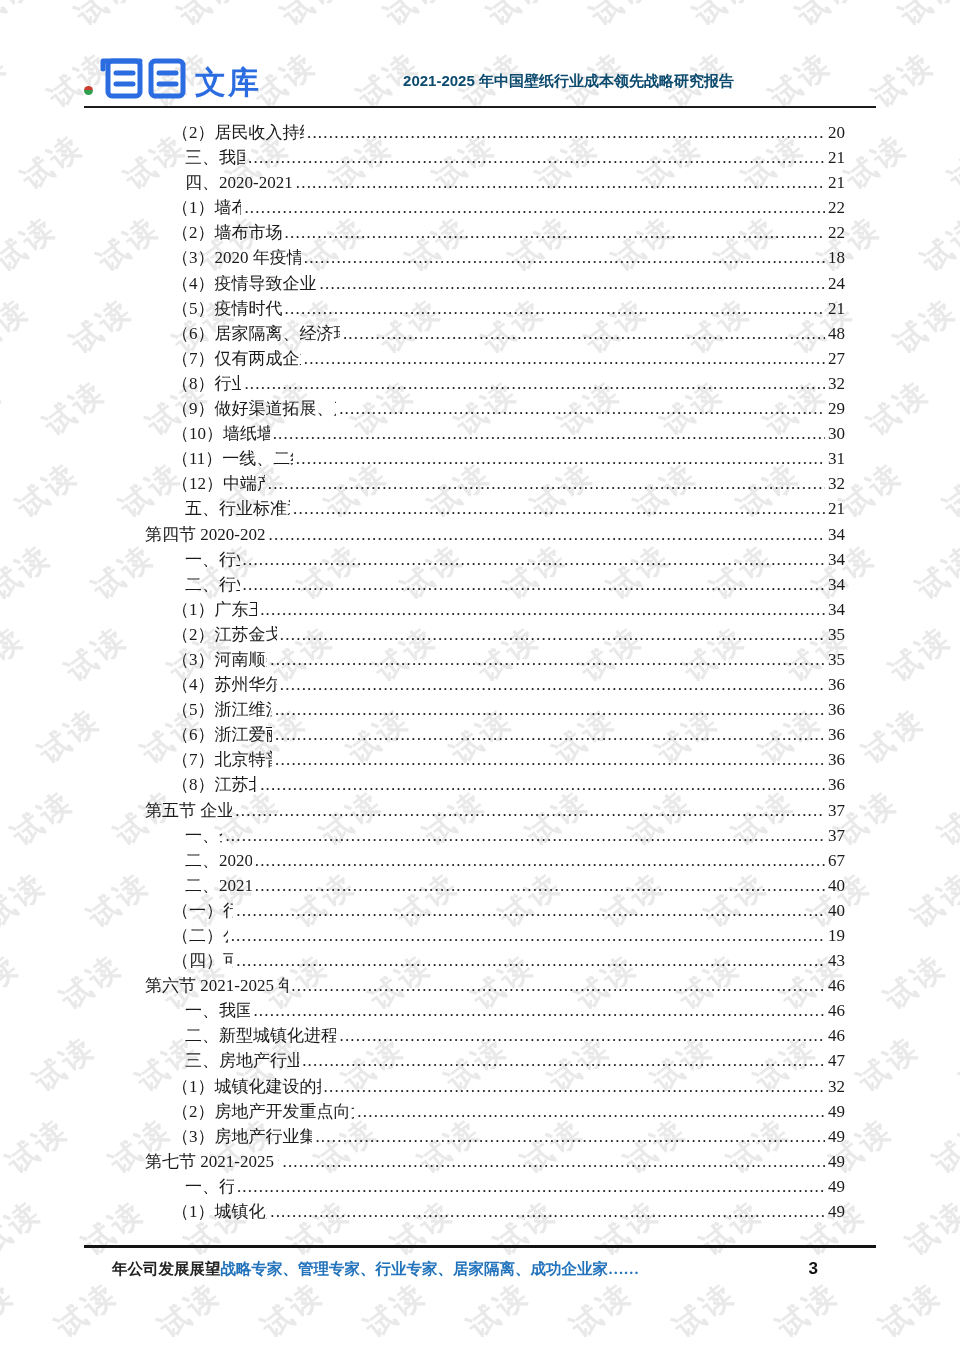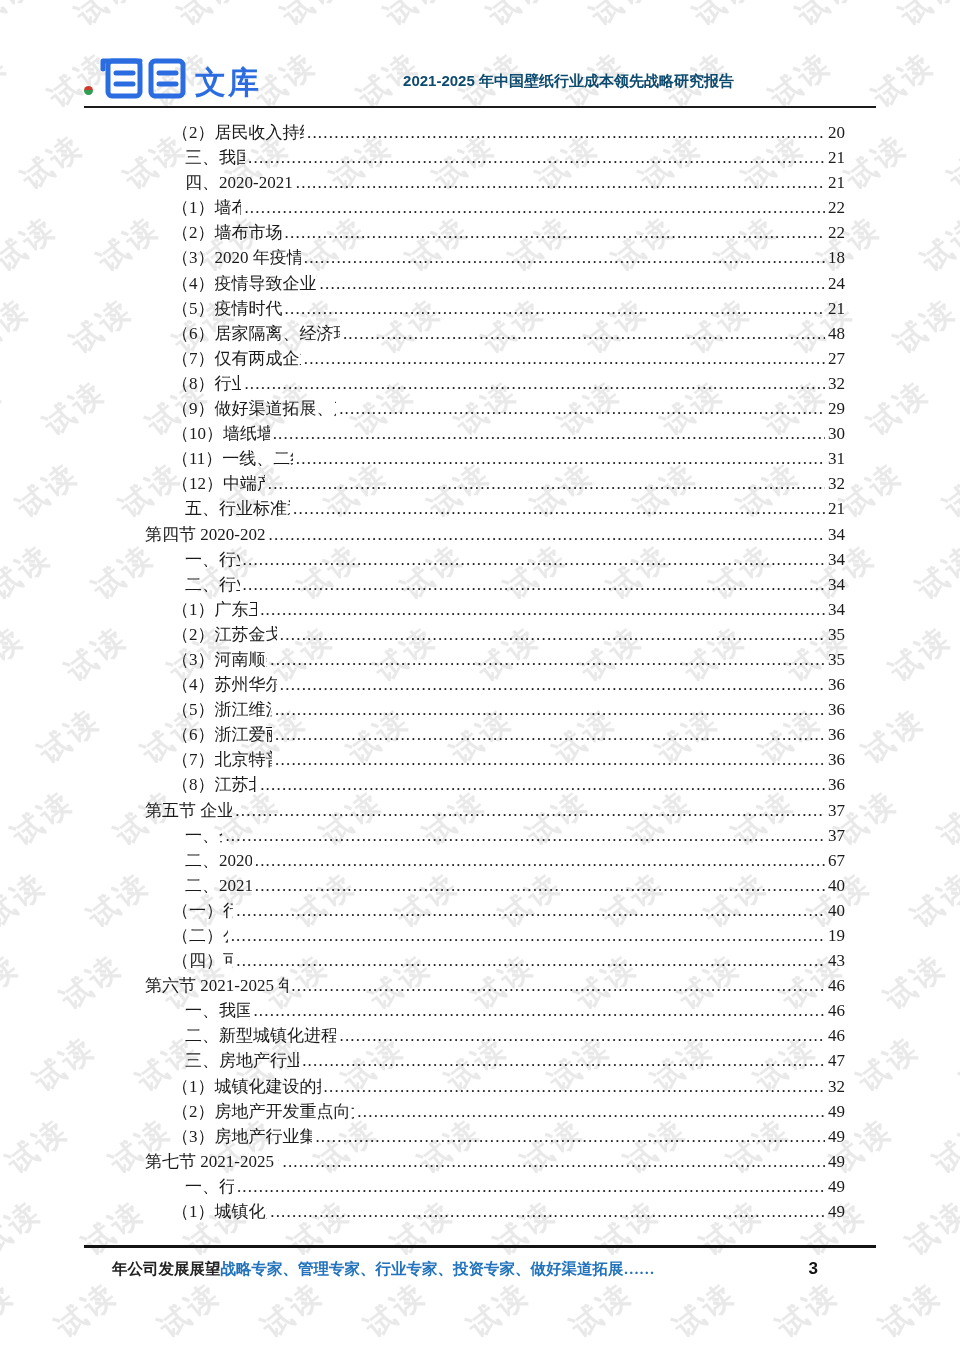--- a/index.html
+++ b/index.html
@@ -509,18 +509,18 @@
   </div>
       <div class="toc-row lvl3">
     <span class="toc-label">（1）城镇化为墙纸行业提供发展机会</span>
     <span class="leader">............................................................................................................................................................................................................................................................................................................</span>
     <span class="pagenum">49</span>
   </div>
     </div>
 
   <div class="footer">
     <div class="footer-left">
-      <span class="footer-prefix">年公司发展展望</span><span class="footer-highlight">战略专家、管理专家、行业专家、投资专家、做好渠道拓展……</span>
+      <span class="footer-prefix">年公司发展展望</span><span class="footer-highlight">战略专家、管理专家、行业专家、居家隔离、成功企业家……</span>
     </div>
     <div class="footer-page">3</div>
   </div>
 
 </div>
 
 </body></html>

